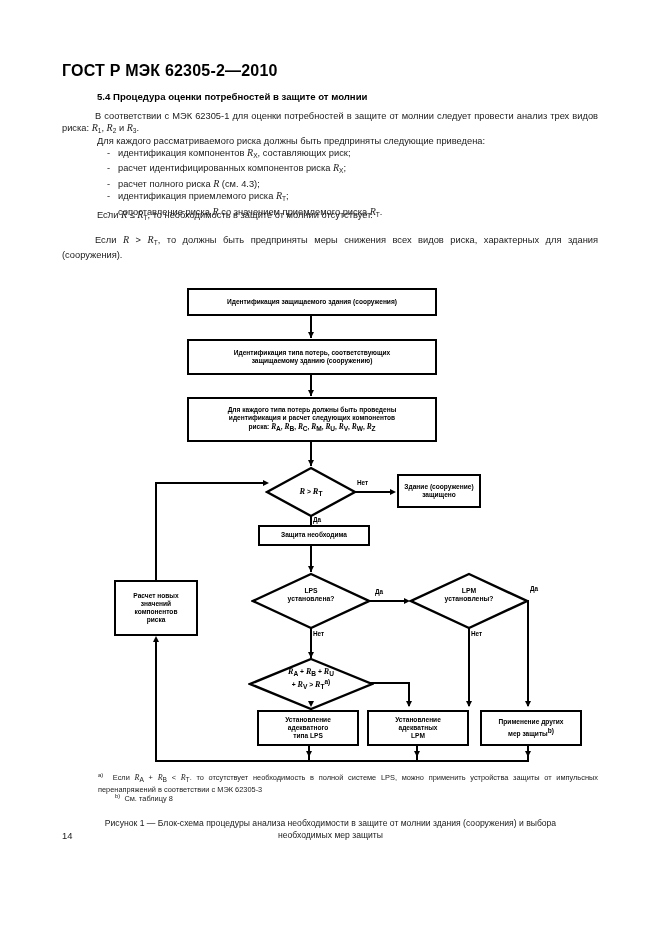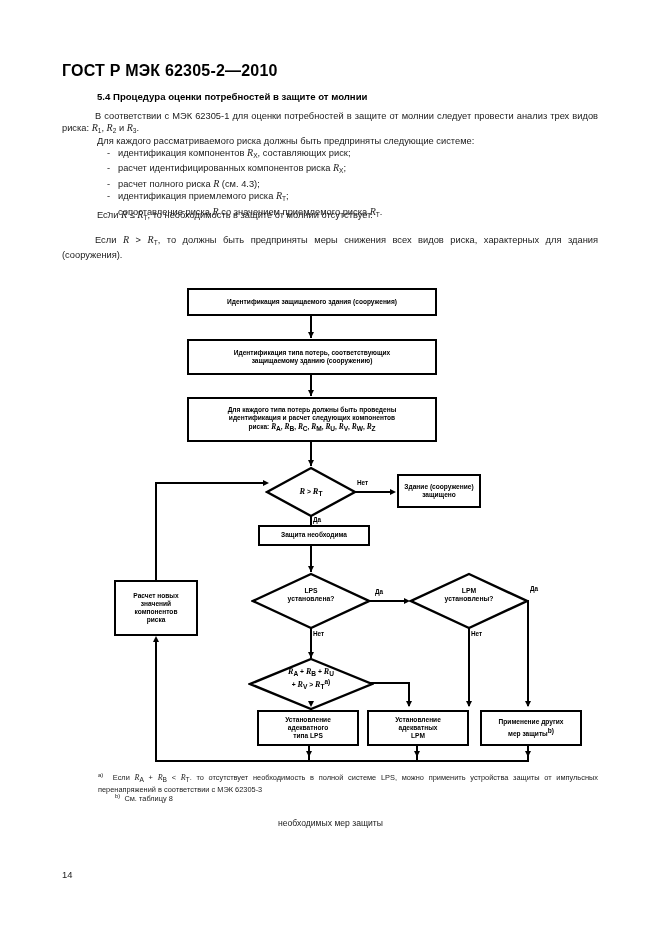--- a/index.html
+++ b/index.html
@@ -124,37 +124,37 @@
     font-size: 8.6px;
     line-height: 12px;
     text-align: center;
     color: #1a1a1a;
   }
   .caption .l1 { display: block; }
   .caption .l2 { display: block; }
   .page-num {
     position: absolute;
     left: 62px;
-    top: 869px;
+    top: 830px;
     font-size: 9.4px;
     color: #1a1a1a;
   }
 </style>
 </head>
 <body>
 
 <div class="page">
 
   <div class="doc-header">ГОСТ Р МЭК 62305-2—2010</div>
 
   <div class="section-title">5.4  Процедура оценки потребностей в защите от молнии</div>
 
   <div class="para p1">В соответствии с МЭК 62305-1 для оценки потребностей в защите от молнии следует провести анализ трех видов риска: <i class="var">R</i><sub class="s">1</sub>, <i class="var">R</i><sub class="s">2</sub> и <i class="var">R</i><sub class="s">3</sub>.</div>
 
-  <div class="para p2">Для каждого рассматриваемого риска должны быть предприняты следующие системе:</div>
+  <div class="para p2">Для каждого рассматриваемого риска должны быть предприняты следующие приведена:</div>
 
   <div class="bullets">
     <div><span class="dash">-</span>идентификация компонентов <i class="var">R</i><sub class="s">X</sub>, составляющих риск;</div>
     <div><span class="dash">-</span>расчет идентифицированных компонентов риска <i class="var">R</i><sub class="s">X</sub>;</div>
     <div><span class="dash">-</span>расчет полного риска <i class="var">R</i> (см. 4.3);</div>
     <div><span class="dash">-</span>идентификация приемлемого риска <i class="var">R</i><sub class="s">T</sub>;</div>
     <div><span class="dash">-</span>сопоставление риска <i class="var">R</i> со значением приемлемого риска <i class="var">R</i><sub class="s">T</sub>.</div>
   </div>
 
   <div class="para p3">Если <i class="var">R</i> ≤ <i class="var">R</i><sub class="s">T</sub>, то необходимость в защите от молнии отсутствует.</div>
@@ -304,18 +304,19 @@
     <span class="fn-mark">a)</span>
     &nbsp;Если <i class="var" style="font-size:8px">R</i><sub class="s">A</sub> + <i class="var" style="font-size:8px">R</i><sub class="s">B</sub> &lt; <i class="var" style="font-size:8px">R</i><sub class="s">T</sub>. то отсутствует необходимость в полной системе LPS, можно применить устройства защиты от импульсных перенапряжений в соответствии с МЭК 62305-3
   </div>
 
   <div class="footnote fn-b">
     <span class="fn-mark">b)</span>
     &nbsp;<span>См. таблицу 8</span>
   </div>
 
   <div class="caption">
+    <span class="l1">Рисунок 1 — Блок-схема процедуры анализа необходимости в защите от молнии здания (сооружения) и выбора</span>
     <span class="l2">необходимых мер защиты</span>
   </div>
 
   <div class="page-num">14</div>
 
 </div>
 
 </body></html>

